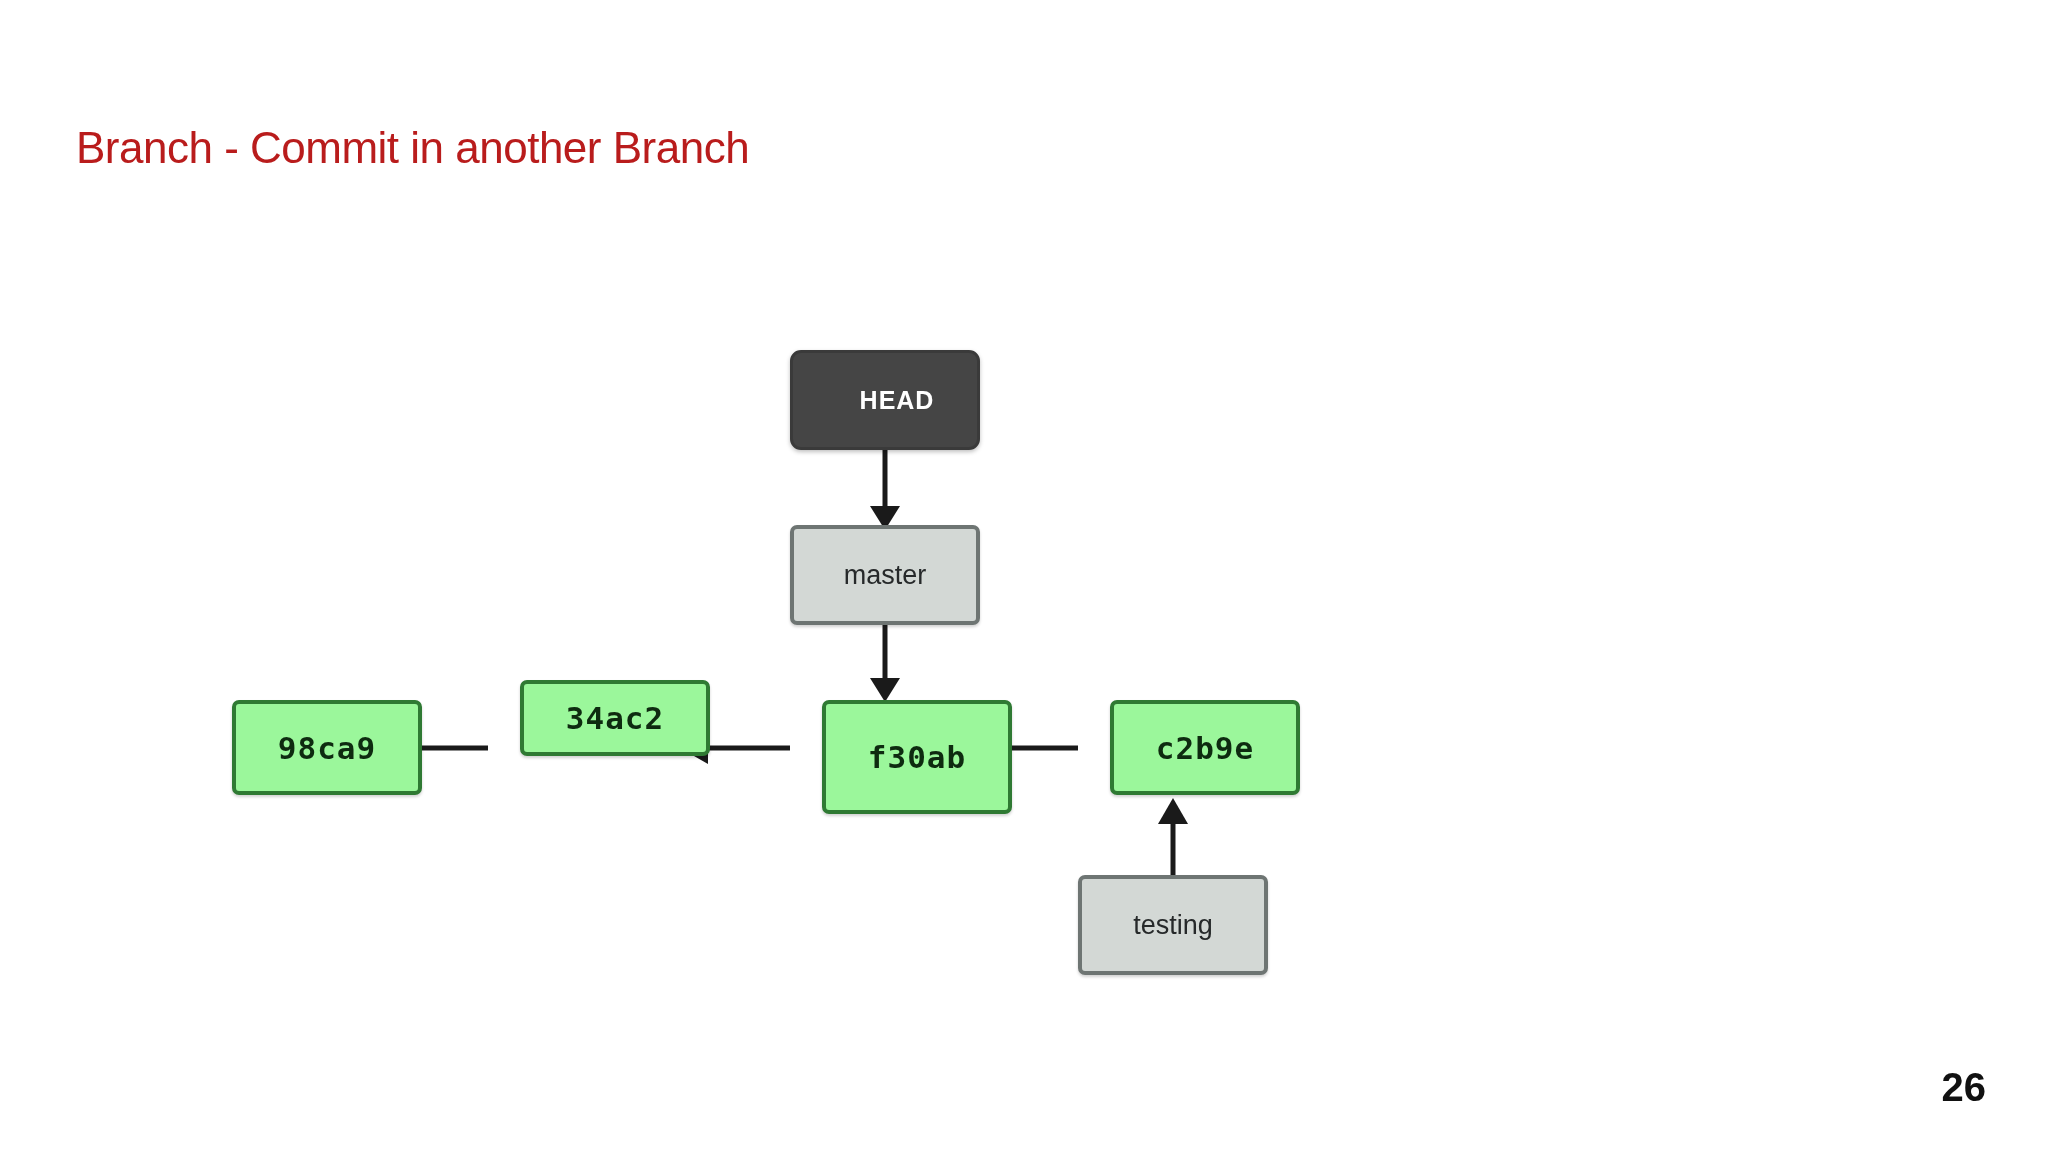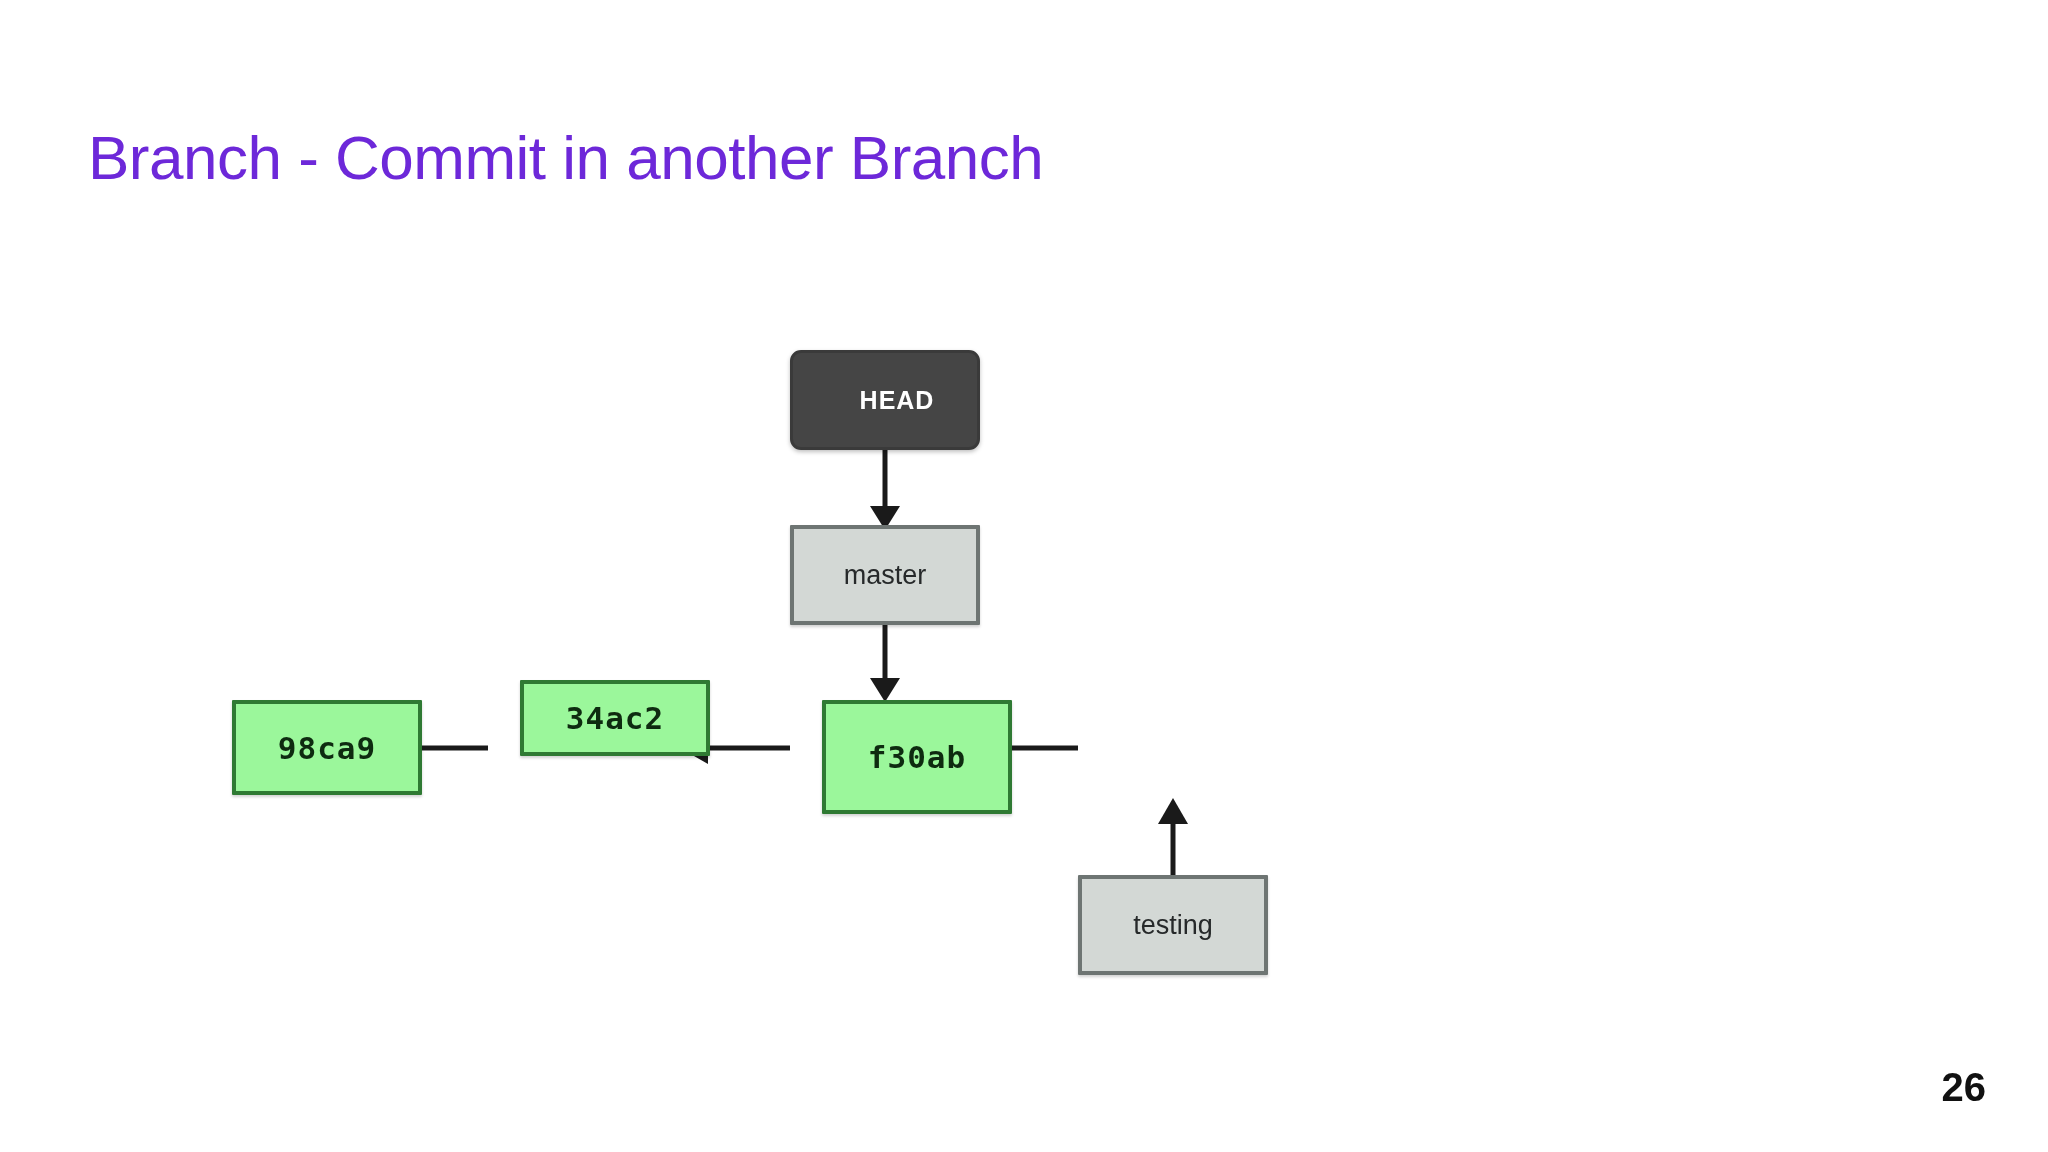--- a/index.html
+++ b/index.html
@@ -12,26 +12,26 @@
     height: 1152px;
     position: relative;
     overflow: hidden;
     font-family: "Liberation Sans", sans-serif;
     -webkit-font-smoothing: antialiased;
   }
 
   
   #slide-title {
     position: absolute;
-    left: 88px;
+    left: 76px;
     top: 125px;
-    font-size: 62px;
+    font-size: 44px;
     line-height: 1.05;
     font-weight: 400;
-    color: #6d28d9;
+    color: #b91c1c;
     letter-spacing: -0.5px;
     white-space: nowrap;
   }
 
   
   #page-number {
     position: absolute;
     right: 62px;
     bottom: 42px;
     font-size: 40px;
@@ -56,21 +56,21 @@
     overflow: visible;
   }
 
   
   .node {
     position: absolute;
     box-sizing: border-box;
     display: flex;
     align-items: center;
     justify-content: center;
-    border-radius: 1px;
+    border-radius: 7px;
     text-align: center;
     user-select: none;
   }
 
   .node.commit {
     background: #9bf79b;
     border: 4px solid #2f7a33;
     color: #0e2b10;
     font-family: "DejaVu Sans Mono", "Liberation Mono", monospace;
     font-size: 31px;
@@ -163,20 +163,23 @@
   </div>
 
   <div class="node commit" style="left:488px; top:400px; width:190px; height:76px;">
     <span>34ac2</span>
   </div>
 
   <div class="node commit" style="left:790px; top:420px; width:190px; height:114px;">
     <span>f30ab</span>
   </div>
 
+  <div class="node commit" style="left:1078px; top:420px; width:190px; height:95px;">
+    <span>c2b9e</span>
+  </div>
 
   <div class="node ref" style="left:1078px; top:595px; width:190px; height:100px;">
     <span>testing</span>
   </div>
 
 </div>
 
 <div id="page-number">26</div>
 
 </body></html>

